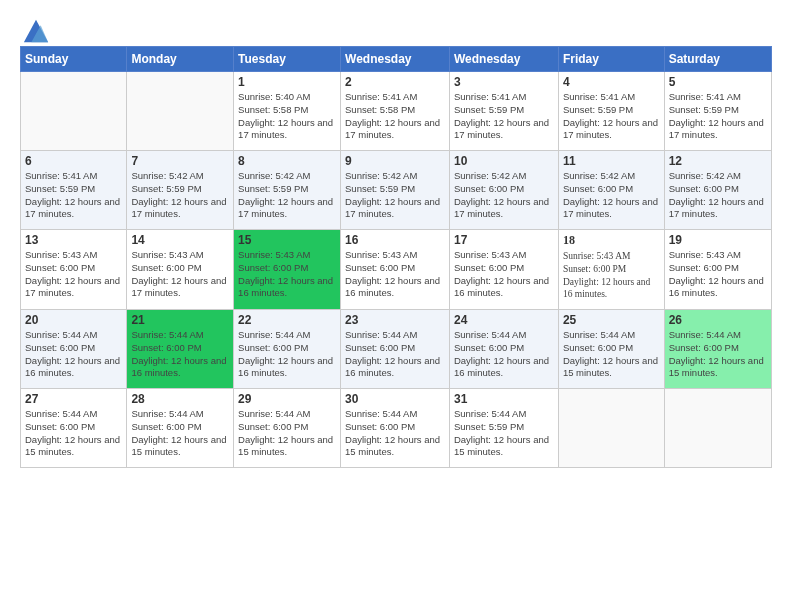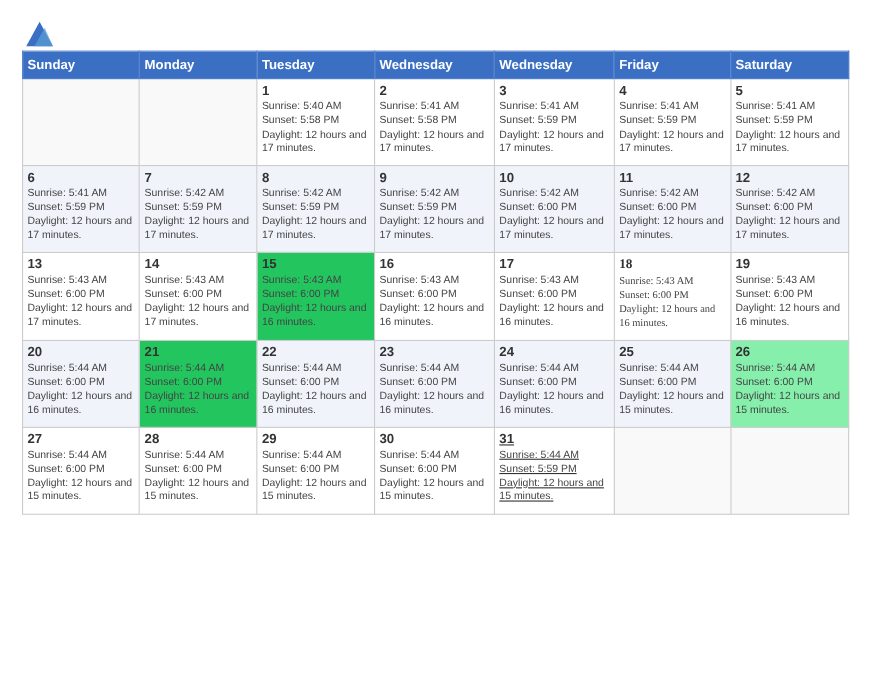--- a/index.html
+++ b/index.html
@@ -232,21 +232,21 @@
 Daylight: 12 hours and 15 minutes.</span></td>
           <td style="background-color: rgb(255, 255, 255);"><span class="day-number">28</span><span class="day-info" style="white-space: pre-line;">Sunrise: 5:44 AM
 Sunset: 6:00 PM
 Daylight: 12 hours and 15 minutes.</span></td>
           <td style="background-color: rgb(255, 255, 255);"><span class="day-number">29</span><span class="day-info" style="white-space: pre-line;">Sunrise: 5:44 AM
 Sunset: 6:00 PM
 Daylight: 12 hours and 15 minutes.</span></td>
           <td style="background-color: rgb(255, 255, 255);"><span class="day-number">30</span><span class="day-info" style="white-space: pre-line;">Sunrise: 5:44 AM
 Sunset: 6:00 PM
 Daylight: 12 hours and 15 minutes.</span></td>
-          <td style="background-color: rgb(255, 255, 255); text-decoration: underline;"><span class="day-number">31</span><span class="day-info" style="white-space: pre-line;">Sunrise: 5:44 AM
+          <td style="background-color: rgb(255, 255, 255);"><span class="day-number">31</span><span class="day-info" style="white-space: pre-line;">Sunrise: 5:44 AM
 Sunset: 5:59 PM
 Daylight: 12 hours and 15 minutes.</span></td>
           <td class="empty-cell"></td>
           <td class="empty-cell"></td>
         </tr>
       </tbody>
   </table>
 </div>
 
 </body></html>

